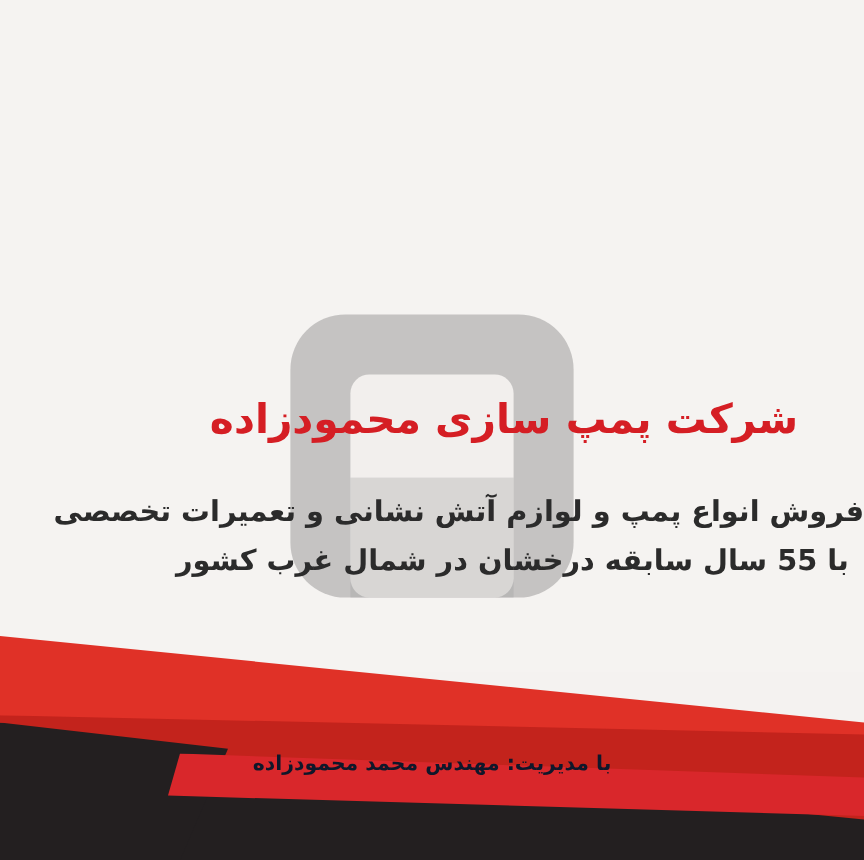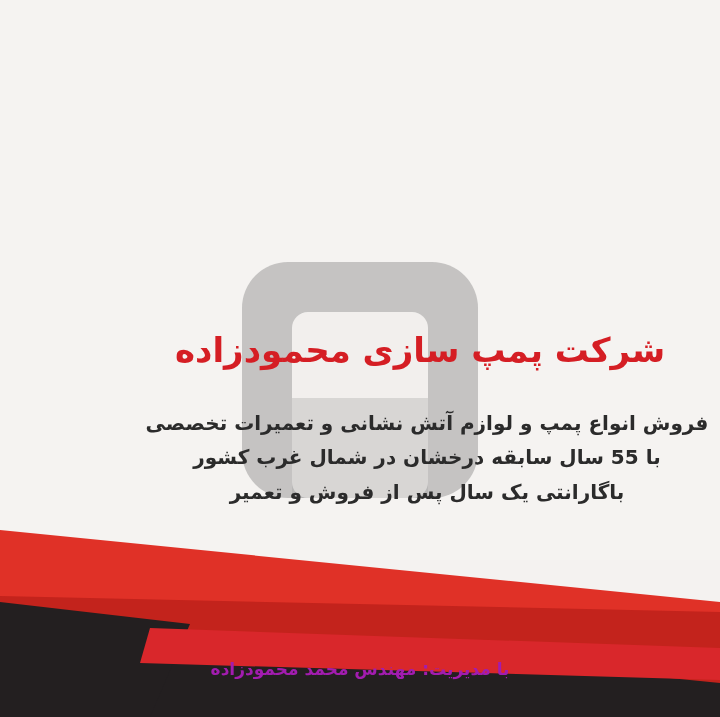--- a/index.html
+++ b/index.html
@@ -110,35 +110,34 @@
     font-weight: bold;
     color: #d51e24;
     letter-spacing: -0.5px;
     line-height: 1.2;
   }
   .subtitle {
     position: absolute;
     top: 406px;
     width: 586px;
     color: #2b2b2b;
-    font-size: 20px;
+    font-size: 24px;
     font-weight: bold;
     line-height: 1.72;
   }
   .subtitle div { white-space: nowrap; }
 
   .footer {
     position: absolute;
     top: 627px;
     width: 720px;
-    color: #a21caf;
+    color: #0f172a;
     font-size: 17px;
     font-weight: bold;
     text-align: center;
-    margin-top: 32px;
   }
 </style>
 </head>
 <body>
 
 <div class="canvas">
 
   <div class="bg-top"></div>
 
   <div class="watermark"></div>
@@ -151,19 +150,18 @@
   <div class="band-dark-left"></div>
   <div class="band-red-strip"></div>
 
   <div class="content">
 
     <div class="title">شرکت پمپ سازی محمودزاده</div>
 
     <div class="subtitle">
       <div>فروش انواع پمپ و لوازم آتش نشانی و تعمیرات تخصصی</div>
       <div>با 55 سال سابقه درخشان در شمال غرب کشور</div>
-      <div>باگارانتی یک سال پس از فروش و تعمیر</div>
     </div>
 
     <div class="footer">با مدیریت: مهندس محمد محمودزاده</div>
 
   </div>
 </div>
 
 </body></html>

